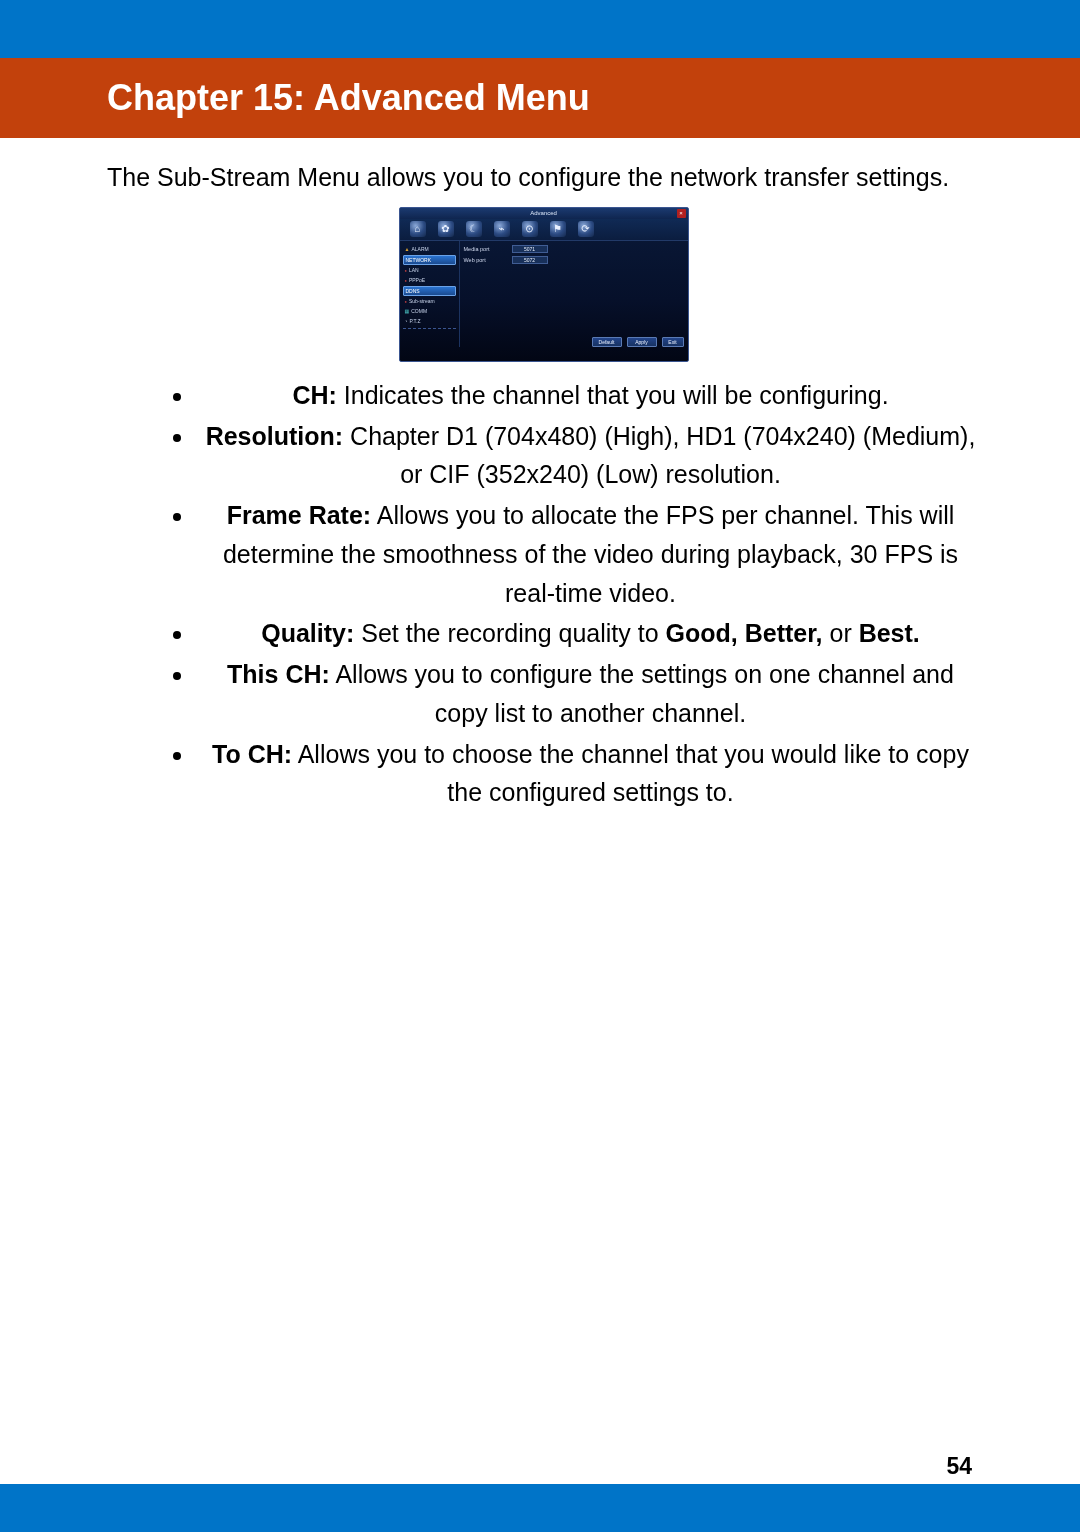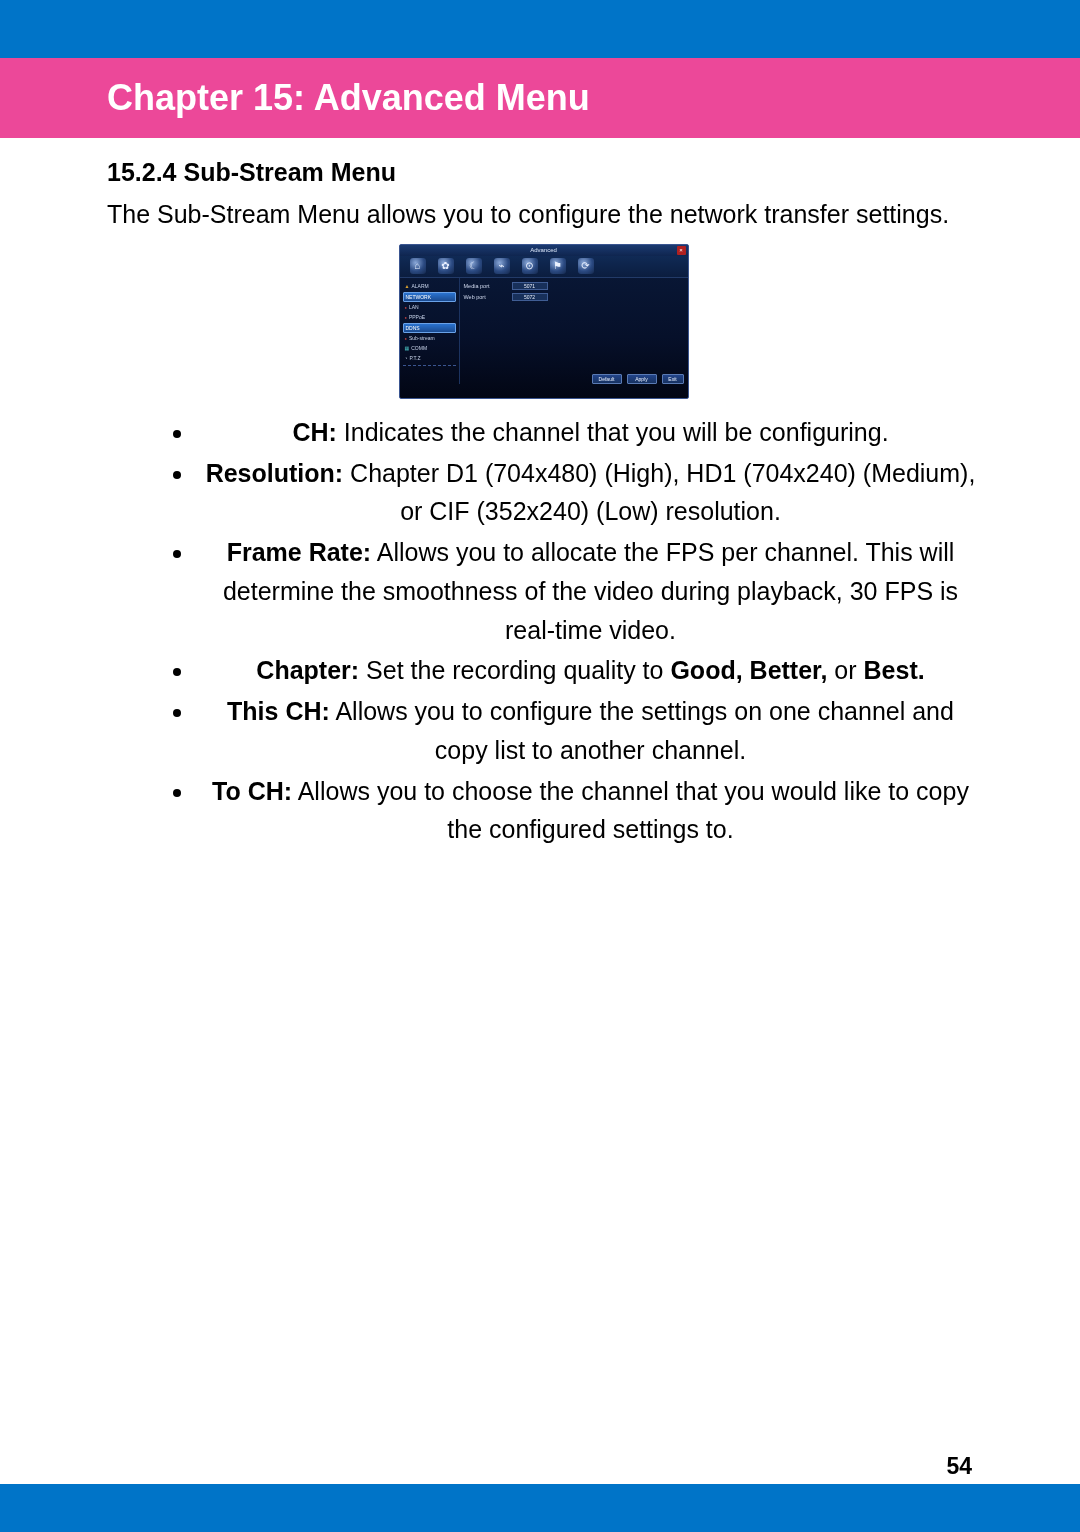--- a/index.html
+++ b/index.html
@@ -10,21 +10,21 @@
     height: 1532px;
     position: relative;
     overflow: hidden;
   }
   .top-strip {
     background: #0074c8;
     height: 58px;
     width: 100%;
   }
   .chapter-header {
-    background: #ec4899;
+    background: #c2410c;
     height: 80px;
     width: 100%;
     display: flex;
     align-items: center;
     padding-left: 107px;
   }
   .chapter-title {
     color: #fff;
     font-size: 36px;
     font-weight: bold;
@@ -240,21 +240,20 @@
 </style>
 </head>
 <body>
 
 <div class="top-strip"></div>
 <div class="chapter-header">
   <div class="chapter-title">Chapter 15: Advanced Menu</div>
 </div>
 
 <div class="content">
-  <div class="section-heading">15.2.4 Sub-Stream Menu</div>
   <div class="body-text">The Sub-Stream Menu allows you to configure the network transfer settings.</div>
 
   <div class="screenshot-wrap">
     <div class="dvr-ui">
       <div class="dvr-titlebar">
         <span class="dvr-title">Advanced</span>
         <span class="dvr-close">×</span>
       </div>
       <div class="dvr-toolbar">
         <span class="dvr-icon">⌂</span>
@@ -293,20 +292,20 @@
           </div>
         </div>
       </div>
     </div>
   </div>
 
   <ul class="bullets">
     <li><b>CH:</b><span> Indicates the channel that you will be configuring.</span></li>
     <li><b>Resolution:</b><span> Chapter D1 (704x480) (High), HD1 (704x240) (Medium), or CIF (352x240) (Low) resolution.</span></li>
     <li><b>Frame Rate:</b><span> Allows you to allocate the FPS per channel. This will determine the smoothness of the video during playback, 30 FPS is real-time video.</span></li>
-    <li><b>Chapter:</b><span> Set the recording quality to </span><b>Good, Better,</b><span> or </span><b>Best.</b></li>
+    <li><b>Quality:</b><span> Set the recording quality to </span><b>Good, Better,</b><span> or </span><b>Best.</b></li>
     <li><b>This CH:</b><span> Allows you to configure the settings on one channel and copy list to another channel.</span></li>
     <li><b>To CH:</b><span> Allows you to choose the channel that you would like to copy the configured settings to.</span></li>
   </ul>
 </div>
 
 <div class="page-number">54</div>
 <div class="footer-bar"></div>
 
 </body></html>

